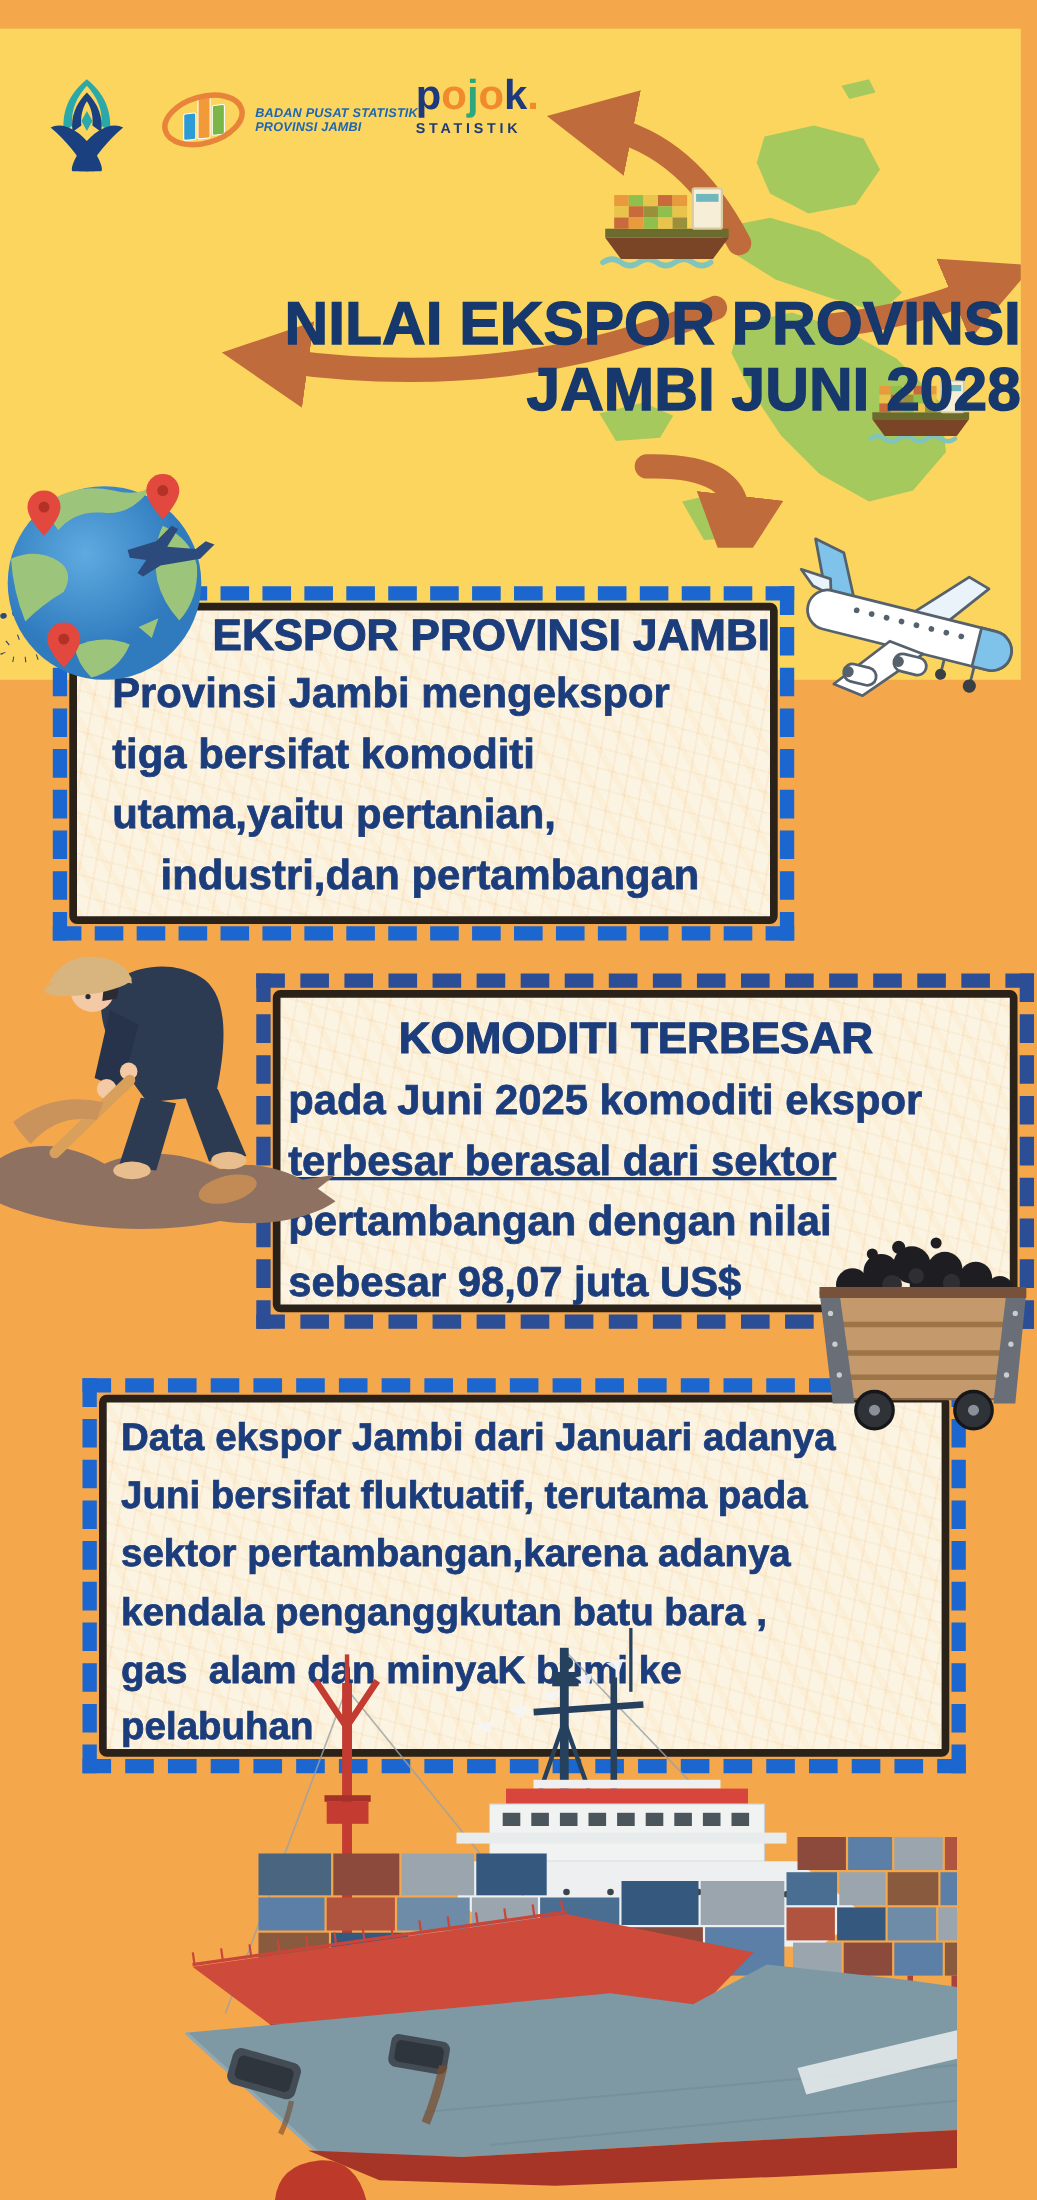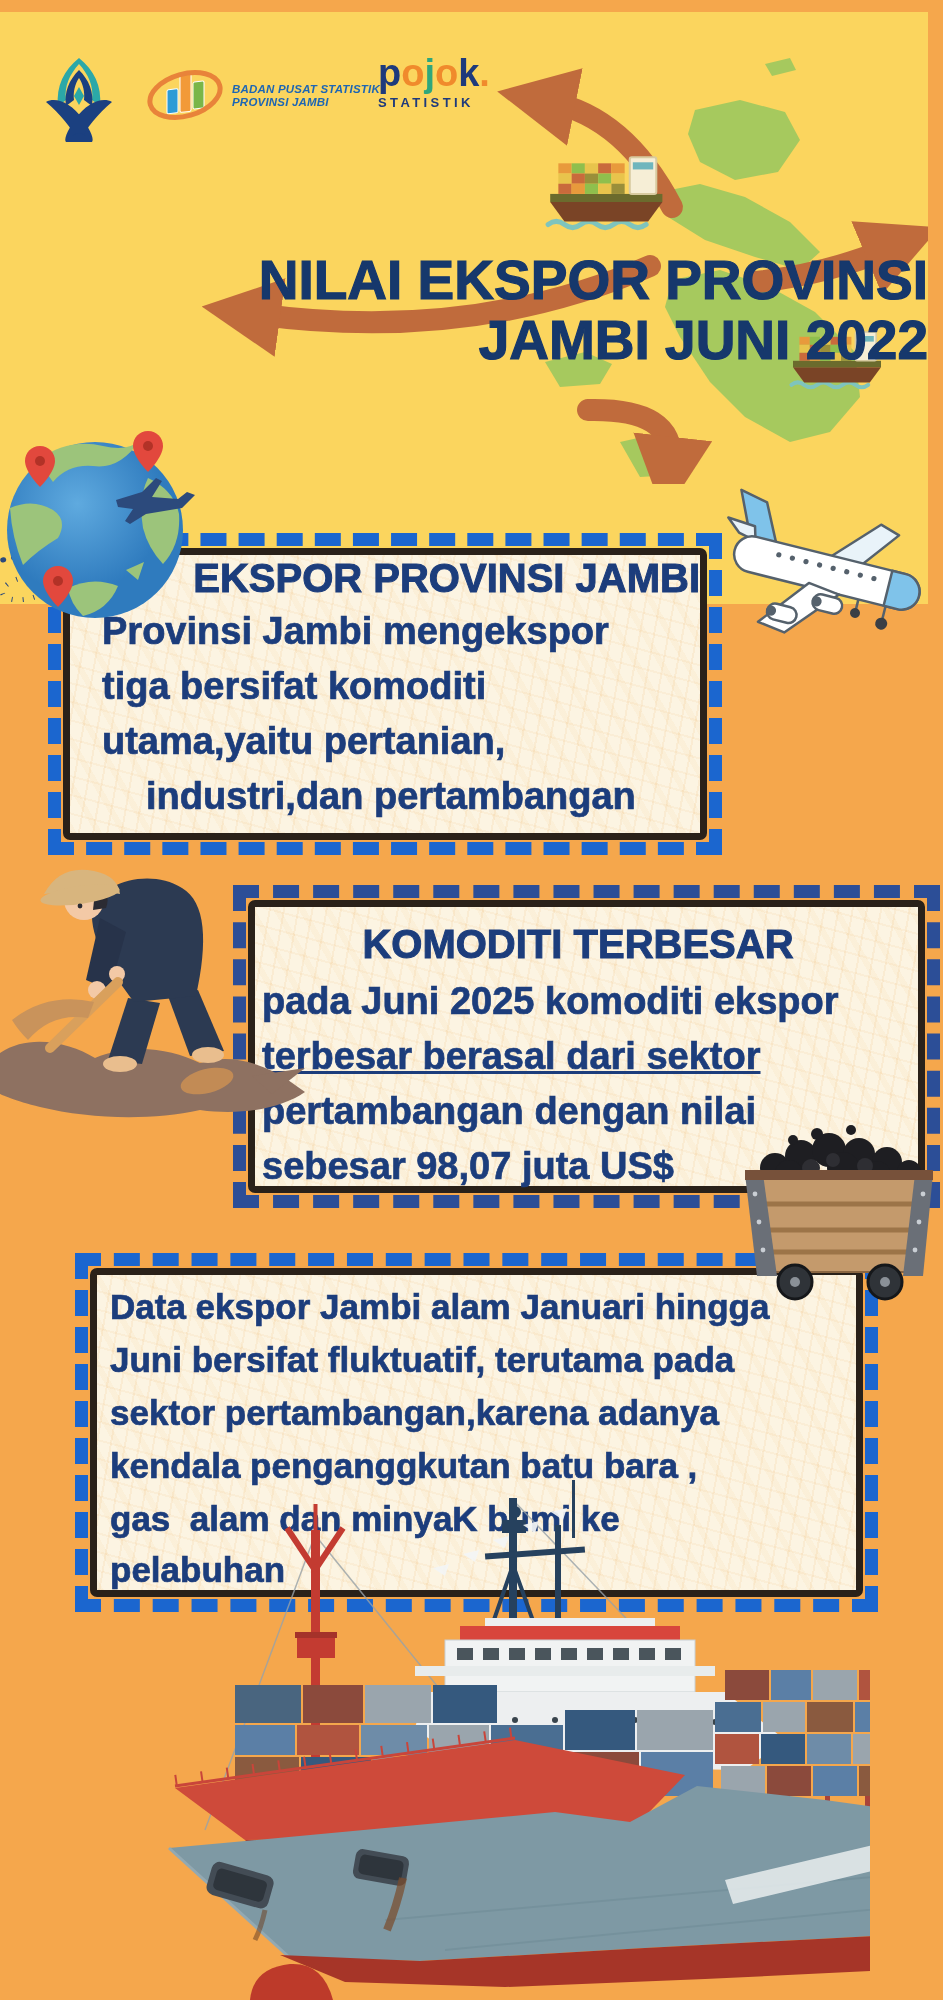--- a/index.html
+++ b/index.html
@@ -1,19 +1,19 @@
 <!DOCTYPE html>
 <html style="--bg: #F5A74C; --header_bg: #FBD55E; --title: #16386C; --text: #1C3D7C; --border_blue: #1B66CF; --border_blue_dark: #2C4E97; --paper: #FCF4E2; --paper_edge: #2A2119; --arrow_brown: #C06B3C; --map_green: #A6C95E; --bps_blue: #1D66B4; --pojok_navy: #1E3A7C; --pojok_orange: #F08A2C; --pojok_green: #2FA77C;"><head>
 <meta charset="utf-8">
 <style>
   html,body{margin:0;padding:0;background:#777;}
   .canvas{position:relative;width:943px;height:2000px;overflow:hidden;
     background:var(--bg,#F5A74C);font-family:"Liberation Sans","DejaVu Sans",sans-serif;}
   
-  .header-panel{position:absolute;left:0;top:12px;width:928px;height:592px;background:var(--header_bg,#FBD55E);z-index:1;}
+  .header-panel{position:absolute;left:0;top:26px;width:928px;height:592px;background:var(--header_bg,#FBD55E);z-index:1;}
   .decor{position:absolute;left:0;top:0;width:928px;height:472px;z-index:1;}
   .logo-row-item{position:absolute;z-index:2;}
   .bps-text{font-size:11.5px;line-height:13.5px;font-style:italic;font-weight:bold;color:var(--bps_blue,#1D66B4);letter-spacing:.2px;}
   .pojok-word{font-size:38px;line-height:38px;font-weight:bold;letter-spacing:0;}
   .pojok-word span{display:inline-block;}
   .pj-n{color:var(--pojok_navy,#1E3A7C);} .pj-o{color:var(--pojok_orange,#F08A2C);} .pj-g{color:var(--pojok_green,#2FA77C);}
   .pojok-sub{font-size:13px;font-weight:bold;letter-spacing:3.4px;color:var(--pojok_navy,#1E3A7C);margin-top:3px;}
   .page-title{position:absolute;left:0;top:238px;width:928px;text-align:right;z-index:2;
     color:var(--title,#16386C);font-size:55px;line-height:60px;font-weight:bold;-webkit-text-stroke:1.2px currentColor;}
   
@@ -112,21 +112,21 @@
       </div>
     </div>
 
     <div class="logo-row-item" style="left:378px;top:42px">
       <div class="pojok-word"><span class="pj-n">p</span><span class="pj-o">o</span><span class="pj-g">j</span><span class="pj-o">o</span><span class="pj-n">k</span><span class="pj-o">.</span></div>
       <div class="pojok-sub">STATISTIK</div>
     </div>
 
     <div class="page-title">
       <div>NILAI EKSPOR PROVINSI</div>
-      <div>JAMBI JUNI 2022</div>
+      <div>JAMBI JUNI 2028</div>
     </div>
   </div>
 
   <div class="box" style="left:48px;top:533px;width:648px;height:296px;">
     <div class="paper"></div>
   </div>
   <div class="btxt btitle" style="left:120px;top:556px;width:580px;text-align:right;">EKSPOR PROVINSI JAMBI</div>
   <div class="btxt b1line" style="left:102px;top:610px;">Provinsi Jambi mengekspor</div>
   <div class="btxt b1line" style="left:102px;top:665px;">tiga bersifat komoditi</div>
   <div class="btxt b1line" style="left:102px;top:720px;">utama,yaitu pertanian,</div>
@@ -137,21 +137,21 @@
   </div>
   <div class="btxt btitle" style="left:250px;top:922px;width:656px;">KOMODITI TERBESAR</div>
   <div class="btxt b2line" style="left:262px;top:980px;">pada Juni 2025 komoditi ekspor</div>
   <div class="btxt b2line" style="left:262px;top:1035px;text-decoration:underline;">terbesar berasal dari sektor</div>
   <div class="btxt b2line" style="left:262px;top:1090px;">pertambangan dengan nilai</div>
   <div class="btxt b2line" style="left:262px;top:1145px;">sebesar 98,07 juta US$</div>
 
   <div class="box" style="left:75px;top:1253px;width:777px;height:333px;">
     <div class="paper"></div>
   </div>
-  <div class="btxt b3line" style="left:110px;top:1287px;">Data ekspor Jambi alam Januari hingga</div>
+  <div class="btxt b3line" style="left:110px;top:1287px;">Data ekspor Jambi dari Januari adanya</div>
   <div class="btxt b3line" style="left:110px;top:1340px;">Juni bersifat fluktuatif, terutama pada</div>
   <div class="btxt b3line" style="left:110px;top:1393px;">sektor pertambangan,karena adanya</div>
   <div class="btxt b3line" style="left:110px;top:1446px;">kendala penganggkutan batu bara ,</div>
   <div class="btxt b3line" style="left:110px;top:1499px;">gas  alam dan minyaK bumi ke</div>
   <div class="btxt b3line" style="left:110px;top:1550px;">pelabuhan</div>
 
   <svg class="illus" style="left:-2px;top:348px" width="200" height="280" viewBox="0 0 200 280">
     <defs>
         <radialGradient id="oc" cx="40%" cy="35%">
           <stop offset="0%" stop-color="#5FAADF"></stop>

